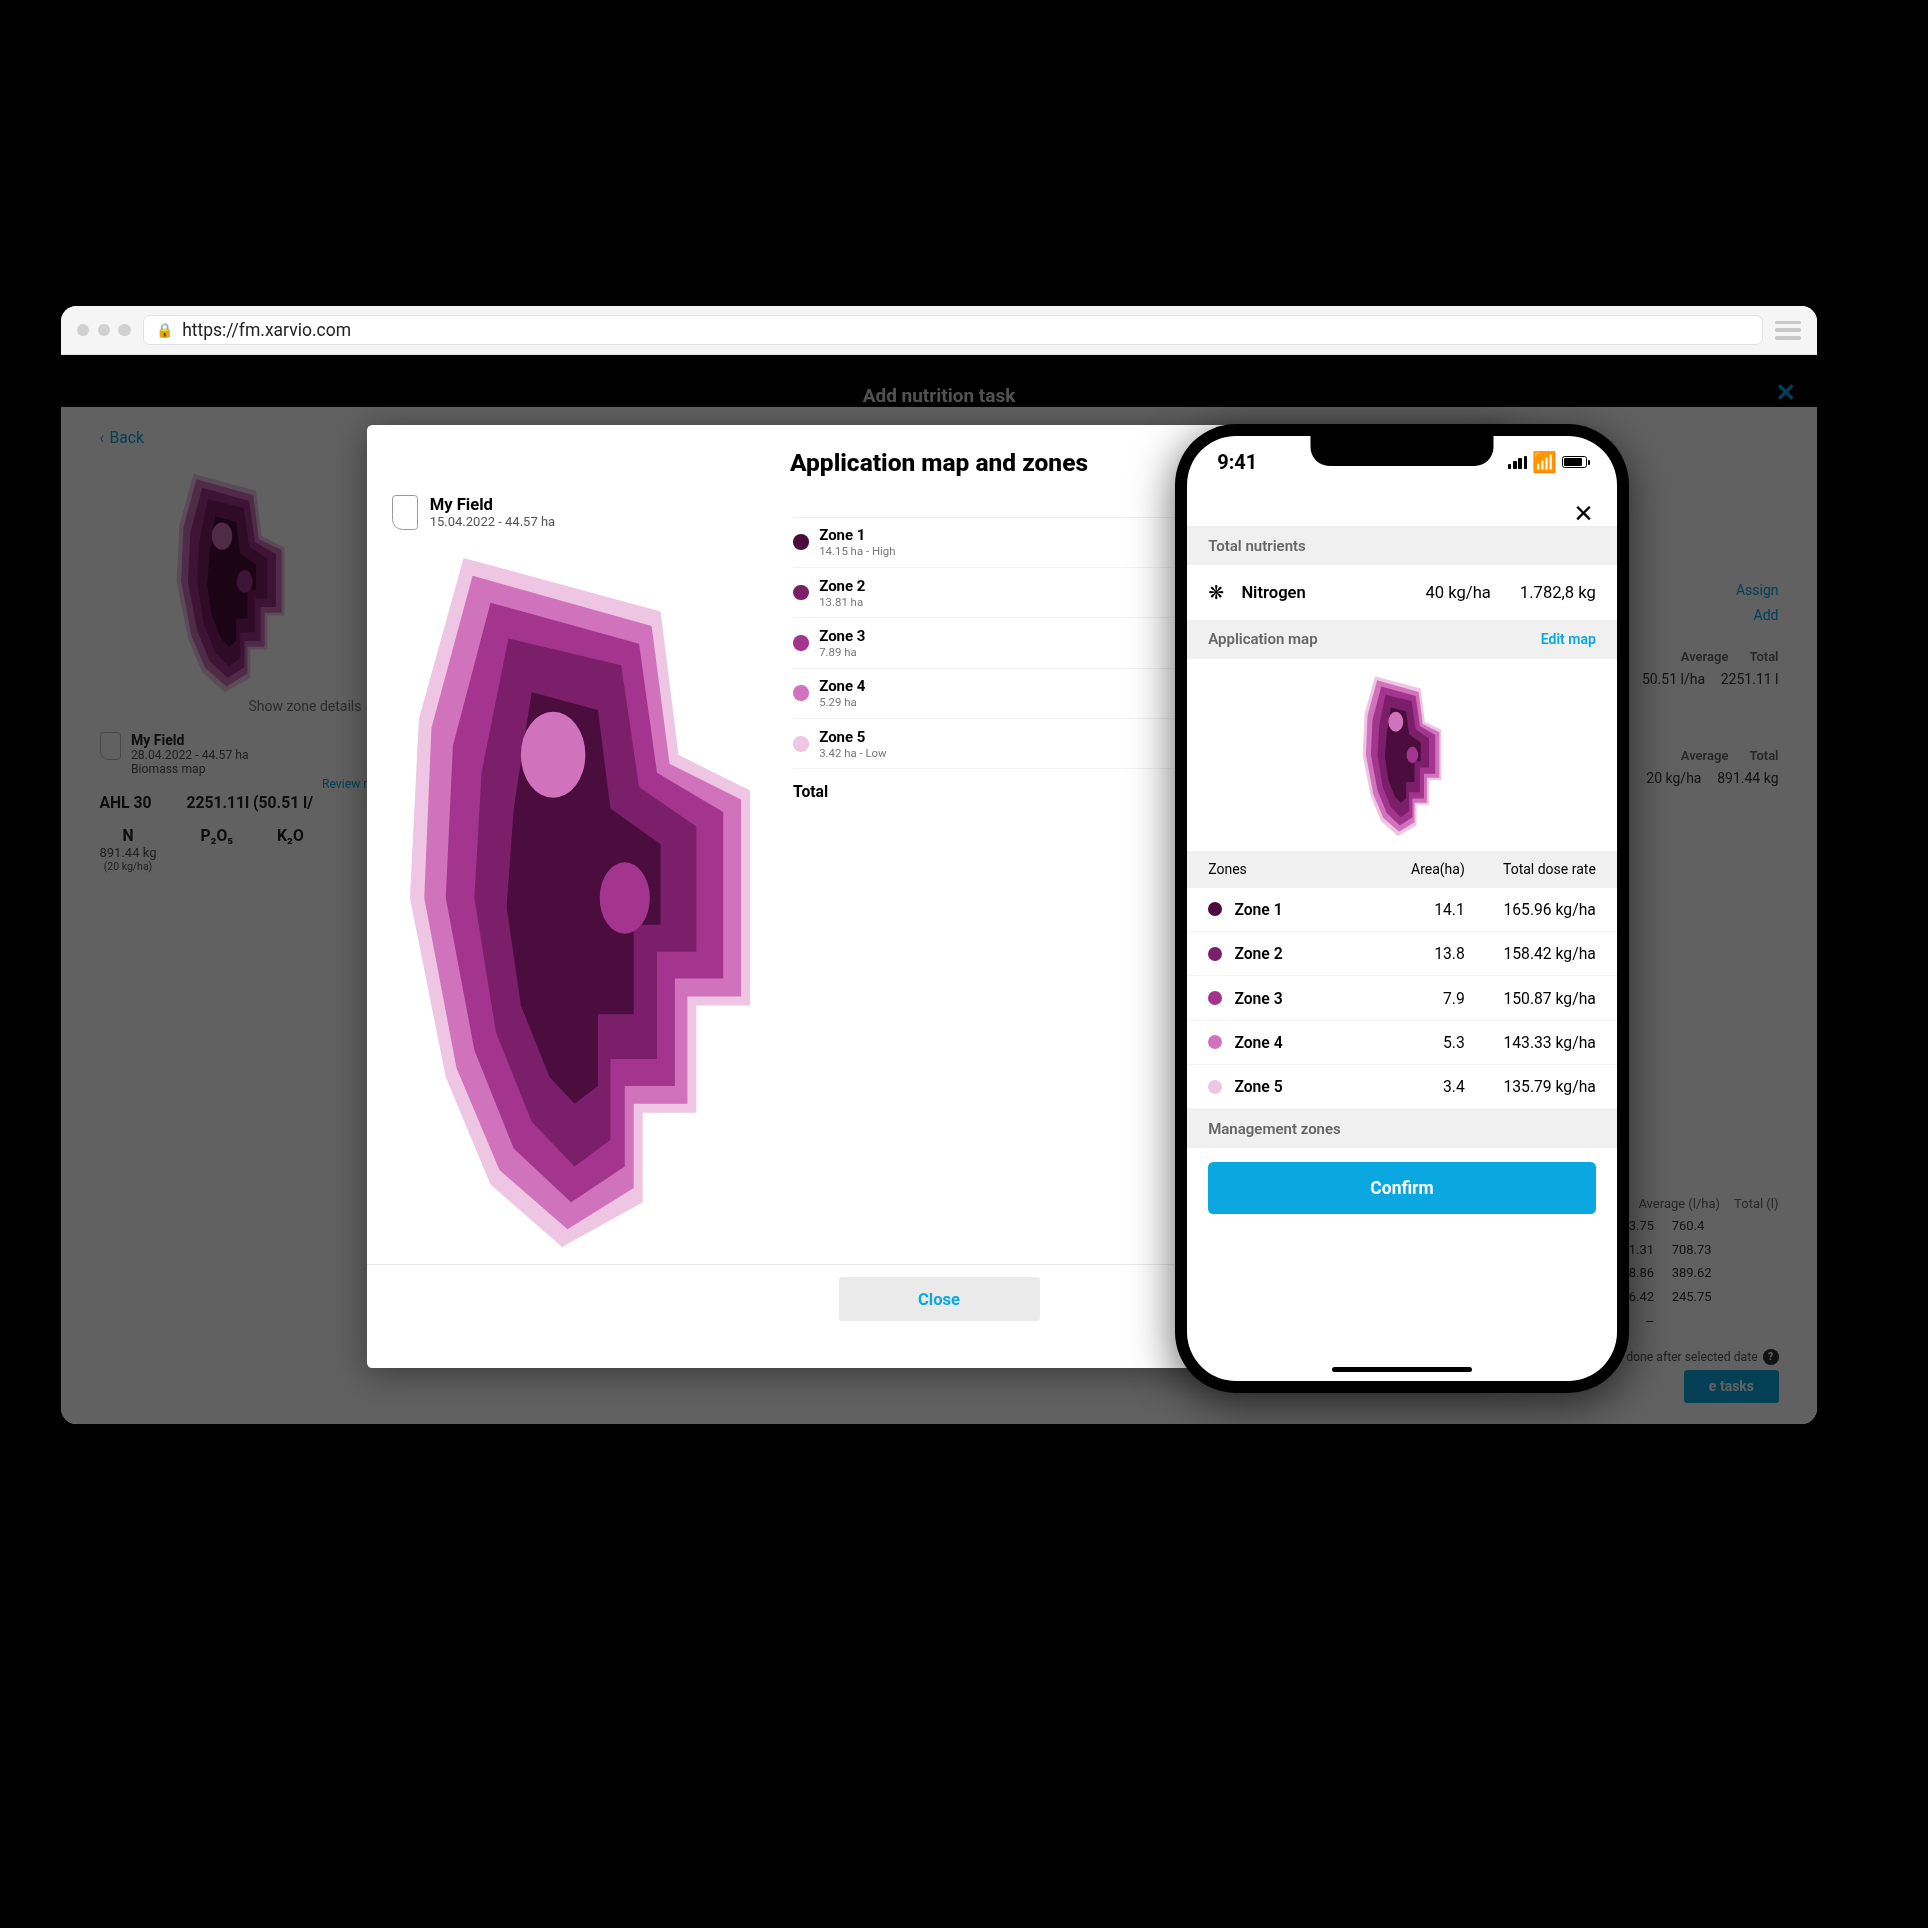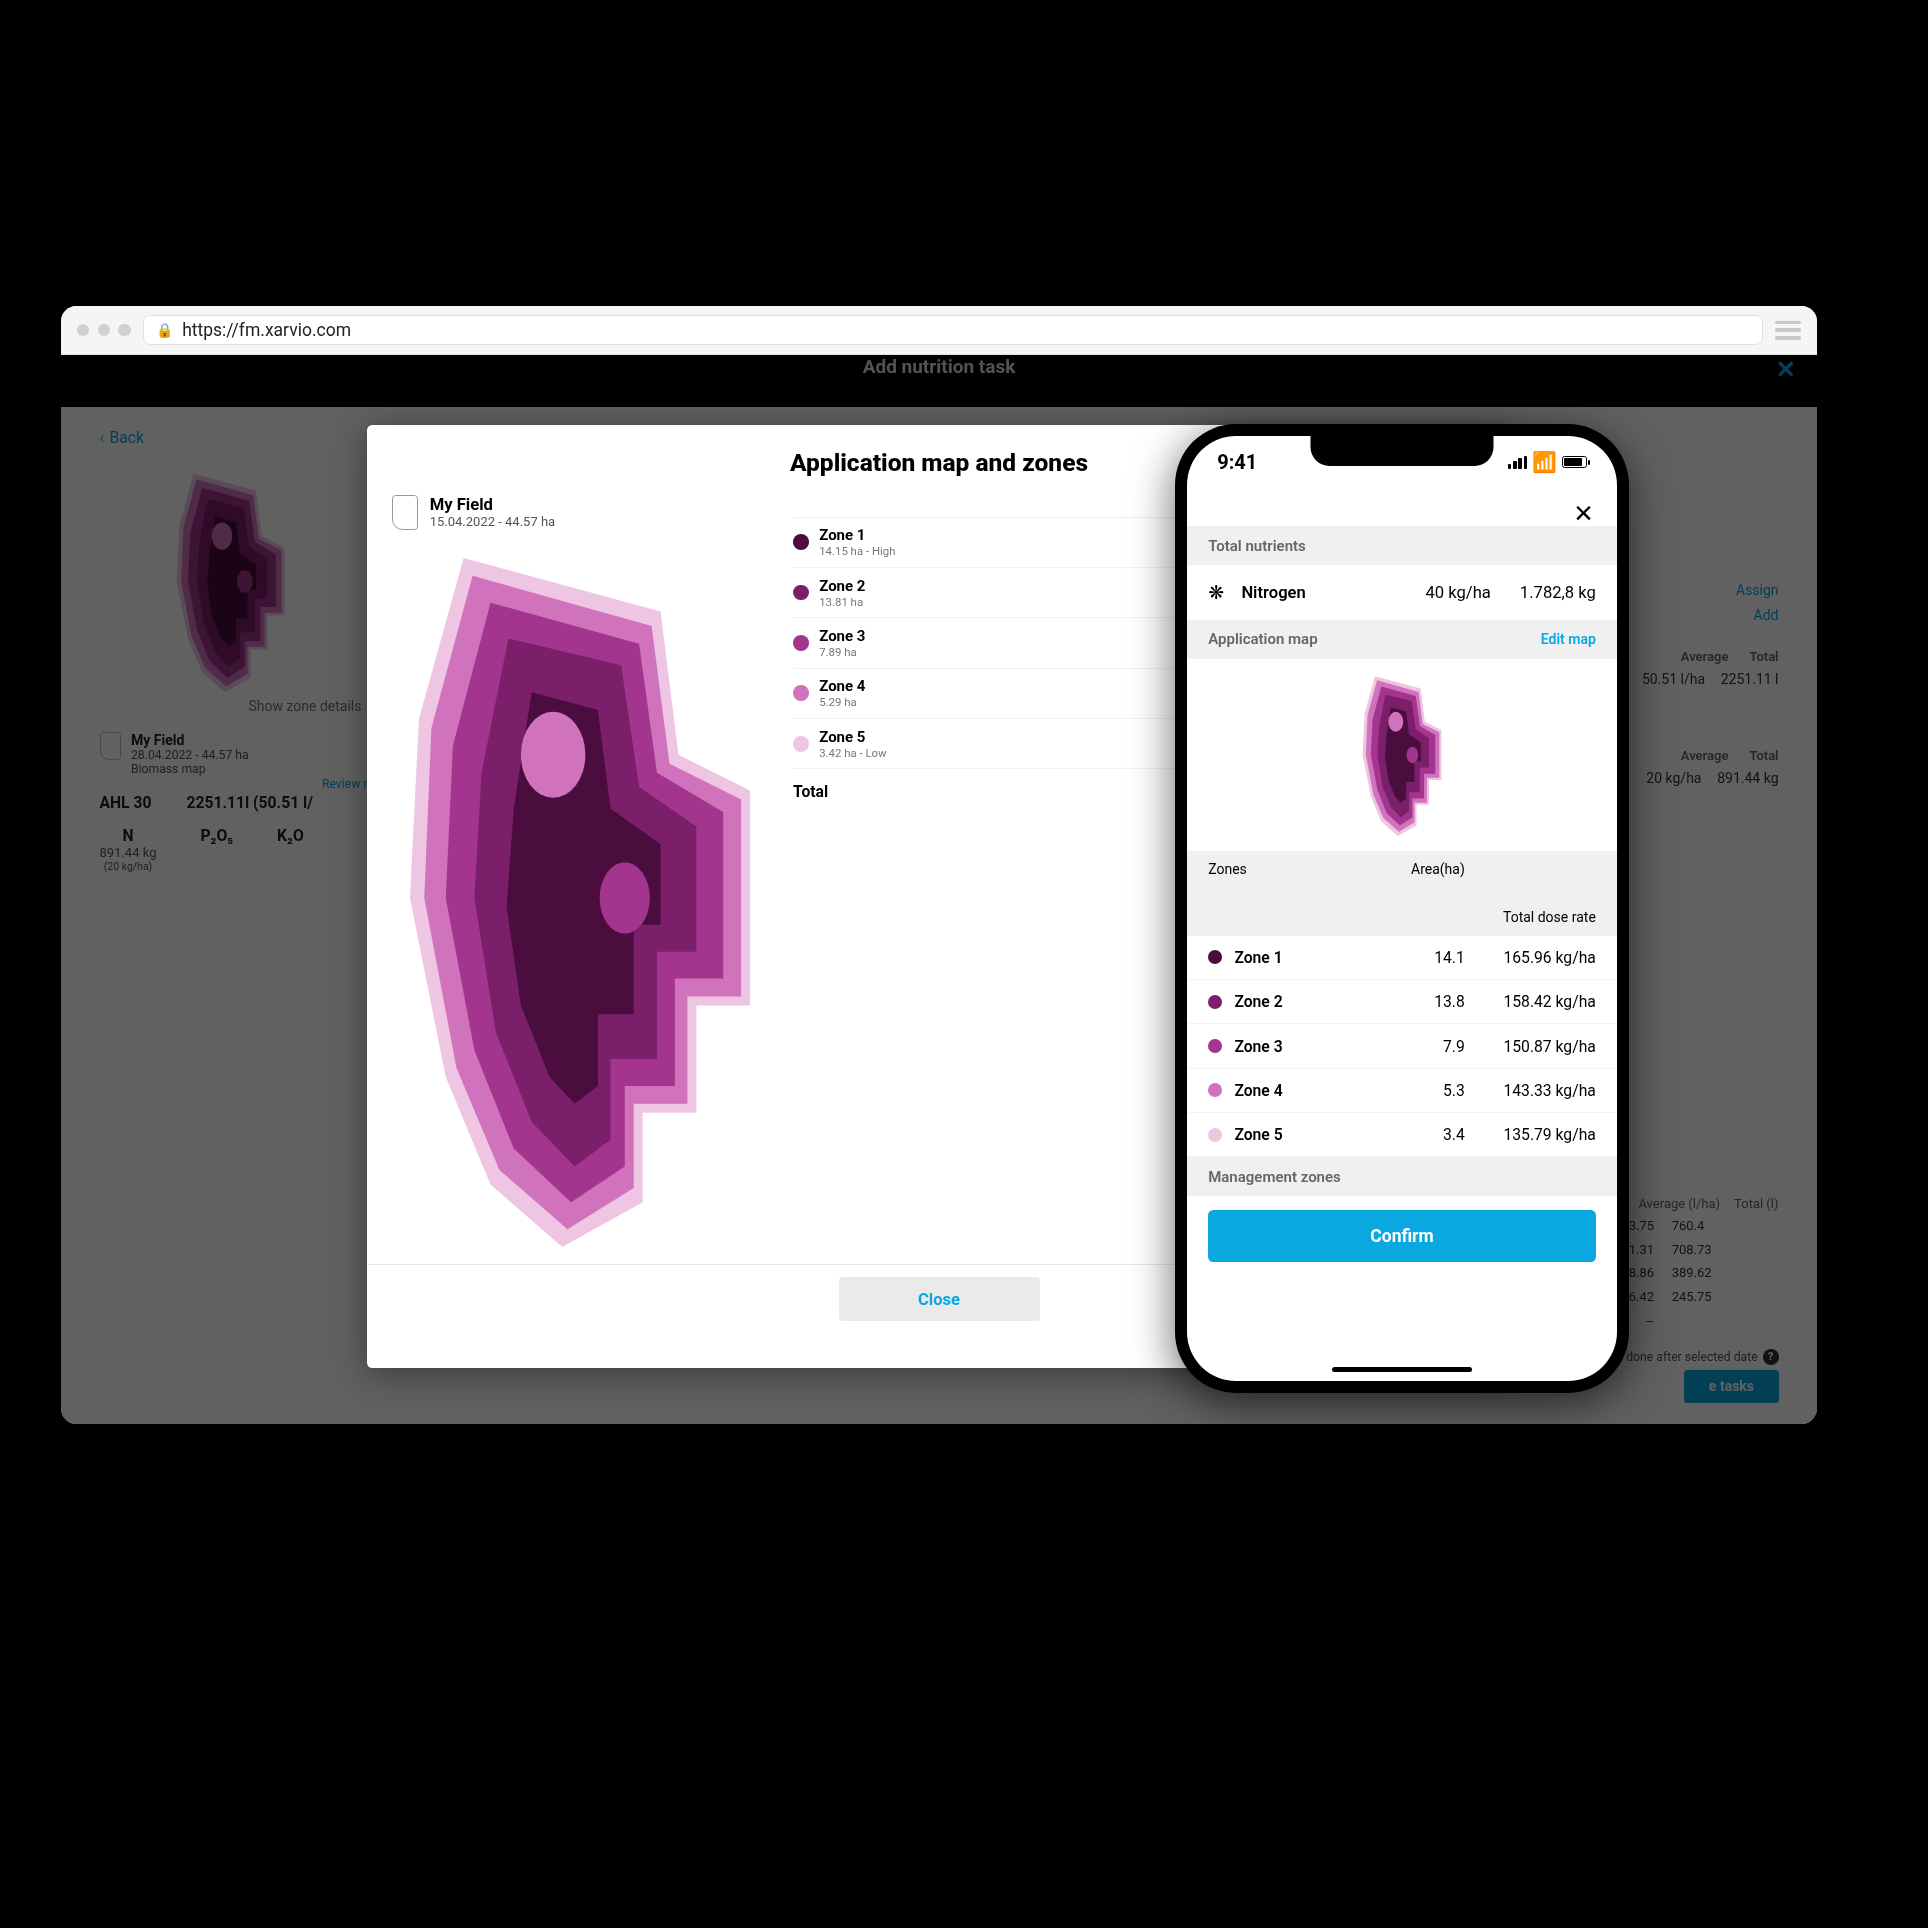--- a/index.html
+++ b/index.html
@@ -13,21 +13,21 @@
   .traffic { display: flex; gap: 8.7px; }
   .traffic span { width: 12.2px; height: 12.2px; border-radius: 50%; background: #d0d0d0; }
   .addrbar { flex: 1; background: #fff; border-radius: 7px; height: 30px; display: flex; align-items: center; padding: 0 12.2px; font-size: 17.5px; color: #222; gap: 8.7px; border: 0.9px solid #e0e0e0; }
   .lock { color: #2e7d32; font-size: 14px; }
   .hamburger { width: 26px; height: 19px; display: flex; flex-direction: column; justify-content: space-between; }
   .hamburger span { height: 3.5px; background: #c8c8c8; border-radius: 1.7px; }
 
   .app-bg { position: relative; height: calc(100% - 49px); }
   .app-overlay { position: absolute; inset: 0; background: rgba(0,0,0,0.62); }
 
-  .app-header { position: absolute; top: 0; left: 0; right: 0; height: 52px; background: #000; display: flex; align-items: flex-start; justify-content: center; color: #d8d8d8; font-weight: 700; font-size: 19px; }
+  .app-header { position: absolute; top: 0; left: 0; right: 0; height: 52px; background: #000; display: flex; align-items: flex-end; justify-content: center; color: #d8d8d8; font-weight: 700; font-size: 19px; }
   .app-close { position: absolute; right: 21px; color: #0aa7e0; font-size: 24.5px; }
 
   .bg-content { position: absolute; top: 52px; left: 17.5px; right: 17.5px; bottom: 17.5px; background: #fff; border-radius: 3.5px; padding: 21px; color: #222; }
   .back-link { color: #0aa7e0; font-size: 15.7px; display: flex; align-items: center; gap: 5.2px; }
   .bg-left { position: absolute; left: 21px; top: 61px; width: 262px; }
   .mini-map { width: 227px; height: 227px; position: relative; margin-left: 17.5px; }
   .show-zone { color: #737373; font-size: 14px; text-align: right; margin-top: 3px; }
   .bg-field-row { display: flex; align-items: flex-start; gap: 10.5px; margin-top: 17.5px; }
   .field-icon { width: 21px; height: 28px; border: 1.7px solid #bbb; border-radius: 3.5px 3.5px 3.5px 8.7px; }
   .bg-field-info { font-size: 12.2px; color: #555; }
@@ -100,21 +100,21 @@
   .p-nutr-icon { width: 21px; margin-right: 12.2px; font-size: 19px; }
   .p-nutr-name { flex: 1; font-weight: 600; }
   .p-nutr-rate { width: 96px; text-align: right; }
   .p-nutr-total { width: 105px; text-align: right; }
   .edit-map { color: #0aa7e0; font-weight: 600; font-size: 14px; }
   .p-map { height: 192px; display: flex; align-items: center; justify-content: center; }
   .p-map svg { width: 96px; height: 166px; }
   .p-zone-hdr { background: #f0f0f0; padding: 10.5px 21px; font-size: 14px; color: #000000; display: flex; }
   .p-zone-hdr .c1 { flex: 1; }
   .p-zone-hdr .c2 { width: 79px; text-align: right; }
-  .p-zone-hdr .c3 { width: 131px; text-align: right; margin-top: 48px; }
+  .p-zone-hdr .c3 { width: 131px; text-align: right; }
   .p-zone-row { display: flex; align-items: center; padding: 12.2px 21px; font-size: 15.7px; border-bottom: 0.9px solid #f4f4f4; }
   .p-zone-row .dot { width: 14px; height: 14px; border-radius: 50%; margin-right: 12.2px; }
   .p-zone-row .n { flex: 1; font-weight: 600; }
   .p-zone-row .c2 { width: 79px; text-align: right; }
   .p-zone-row .c3 { width: 131px; text-align: right; }
   .confirm-btn { margin: 14px 21px; background: #0aa7e0; color: #fff; font-weight: 700; font-size: 17.5px; text-align: center; padding: 15.7px 0; border-radius: 5.2px; }
   .home-ind { position: absolute; bottom: 8.7px; left: 50%; transform: translateX(-50%); width: 140px; height: 5.2px; background: #000; border-radius: 2.6px; }
 </style>
 </head>
 <body>

